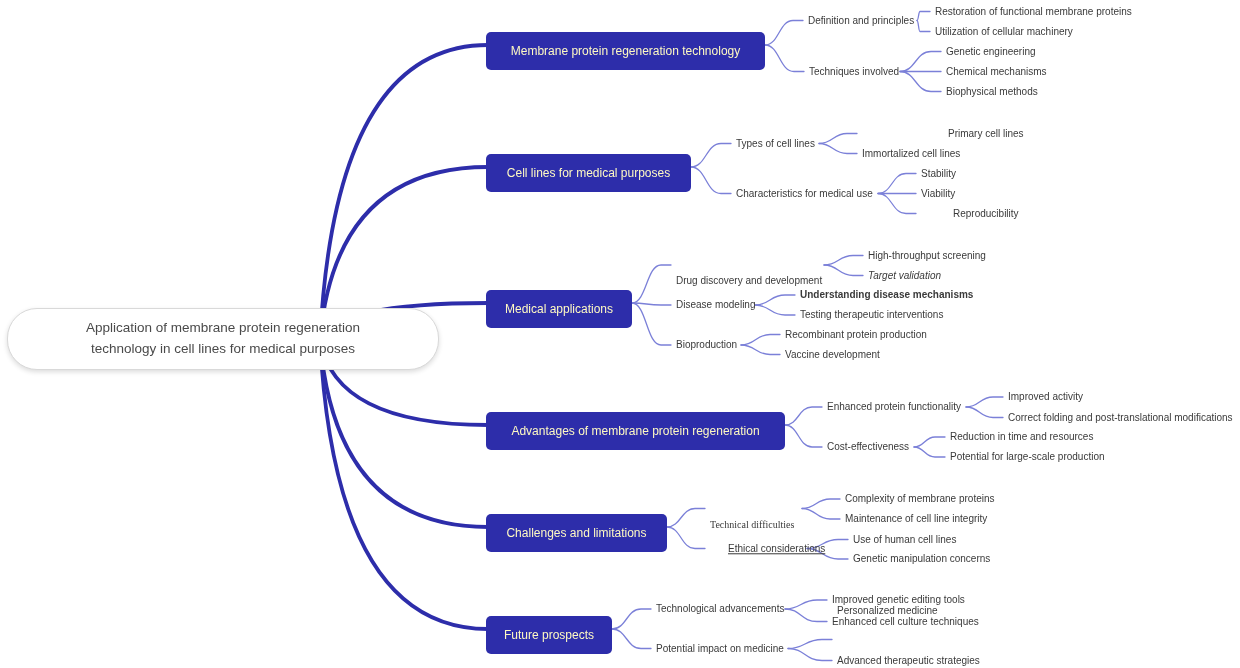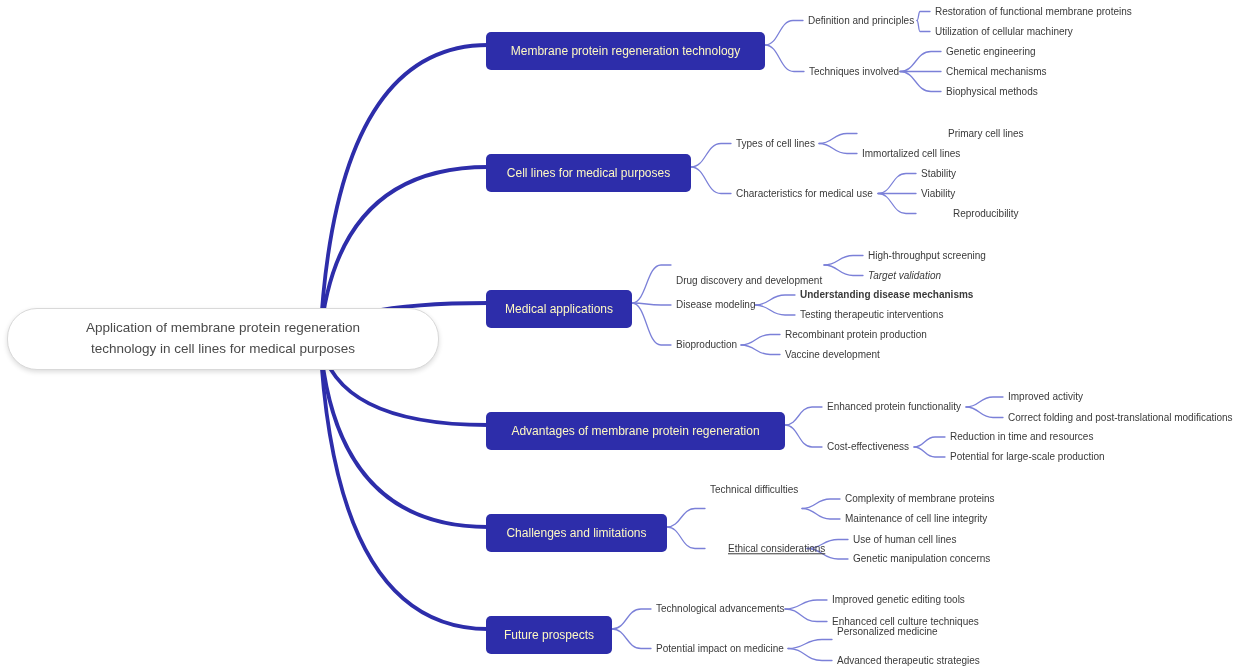--- a/index.html
+++ b/index.html
@@ -104,27 +104,27 @@
       <div class="label leaf" style="left: 785px; top: 334.5px;">Recombinant protein production</div>
       <div class="label leaf" style="left: 785px; top: 354.5px;">Vaccine development</div>
       <div class="branch" style="left: 486px; top: 412px; width: 299px;">Advantages of membrane protein regeneration</div>
       <div class="label mid" style="left: 827px; top: 407px;">Enhanced protein functionality</div>
       <div class="label leaf" style="left: 1008px; top: 397px;">Improved activity</div>
       <div class="label leaf" style="left: 1008px; top: 417.5px;">Correct folding and post-translational modifications</div>
       <div class="label mid" style="left: 827px; top: 447px;">Cost-effectiveness</div>
       <div class="label leaf" style="left: 950px; top: 437px;">Reduction in time and resources</div>
       <div class="label leaf" style="left: 950px; top: 457px;">Potential for large-scale production</div>
       <div class="branch" style="left: 486px; top: 514px; width: 181px;">Challenges and limitations</div>
-      <div class="label mid" style="left: 710px; top: 490px;">Technical difficulties</div>
+      <div class="label mid" style="left: 710px; top: 525px; font-family: Liberation Serif, serif;">Technical difficulties</div>
       <div class="label leaf" style="left: 845px; top: 499px;">Complexity of membrane proteins</div>
       <div class="label leaf" style="left: 845px; top: 519px;">Maintenance of cell line integrity</div>
       <div class="label mid" style="left: 728px; top: 548.5px; text-decoration: underline;">Ethical considerations</div>
       <div class="label leaf" style="left: 853px; top: 539.5px;">Use of human cell lines</div>
       <div class="label leaf" style="left: 853px; top: 559px;">Genetic manipulation concerns</div>
       <div class="branch" style="left: 486px; top: 616px; width: 126px;">Future prospects</div>
       <div class="label mid" style="left: 656px; top: 609px;">Technological advancements</div>
       <div class="label leaf" style="left: 832px; top: 600px;">Improved genetic editing tools</div>
       <div class="label leaf" style="left: 832px; top: 621.5px;">Enhanced cell culture techniques</div>
       <div class="label mid" style="left: 656px; top: 648.5px;">Potential impact on medicine</div>
-      <div class="label leaf" style="left: 837px; top: 632px;">Personalized medicine</div>
+      <div class="label leaf" style="left: 837px; top: 611px;">Personalized medicine</div>
       <div class="label leaf" style="left: 837px; top: 660.5px;">Advanced therapeutic strategies</div>
     </div>
 </div>
 
 </body></html>

